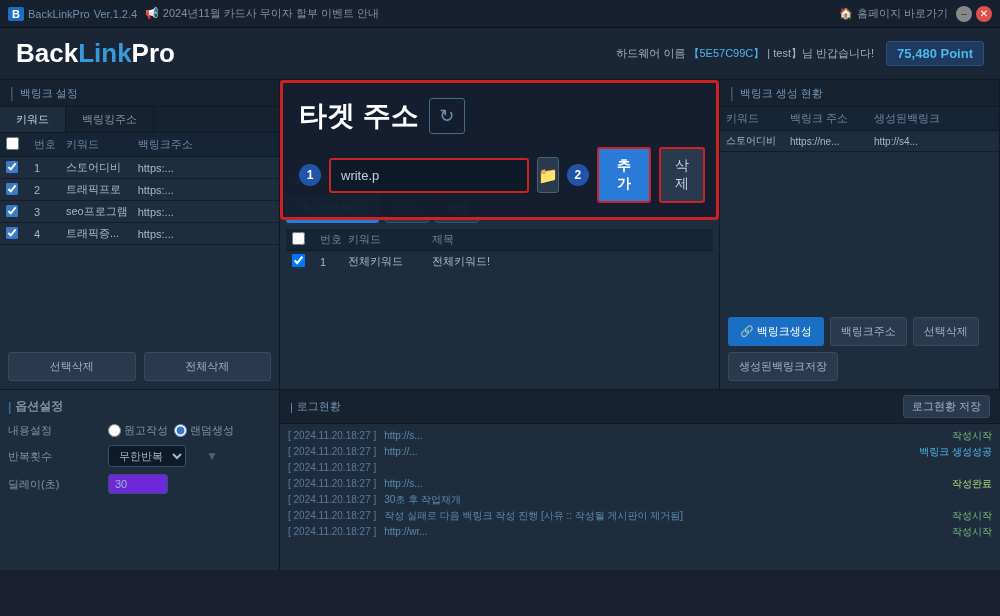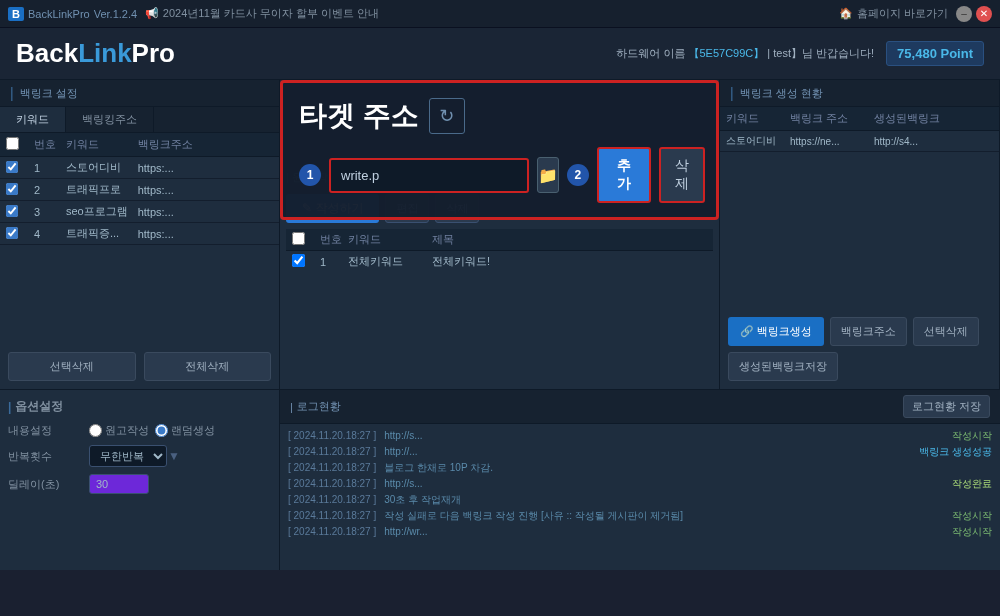--- a/index.html
+++ b/index.html
@@ -506,21 +506,21 @@
       margin-bottom: 8px;
       display: flex;
       align-items: center;
       gap: 4px;
     }
     .options-title .pipe { color: #3a6a9a; }
     .option-row {
       display: flex;
       align-items: center;
       margin-bottom: 7px;
-      gap: 1px;
+      gap: 20px;
     }
     .option-label {
       font-size: 11px;
       color: #8090a0;
       width: 80px;
       flex-shrink: 0;
     }
     .option-controls {
       display: flex;
       align-items: center;
@@ -837,21 +837,20 @@
           <span class="log-url">http://s...</span>
           <span class="log-status start">작성시작</span>
         </div>
         <div class="log-row">
           <span class="log-timestamp">[ 2024.11.20.18:27 ]</span>
           <span class="log-url">http://...</span>
           <span class="log-status success">백링크 생성성공</span>
         </div>
         <div class="log-row">
           <span class="log-timestamp">[ 2024.11.20.18:27 ]</span>
-          <span class="log-url">블로그 한채로 10P 차감.</span>
         </div>
         <div class="log-row">
           <span class="log-timestamp">[ 2024.11.20.18:27 ]</span>
           <span class="log-url">http://s...</span>
           <span class="log-status complete">작성완료</span>
         </div>
         <div class="log-row">
           <span class="log-timestamp">[ 2024.11.20.18:27 ]</span>
           <span class="log-url">30초 후 작업재개</span>
         </div>

